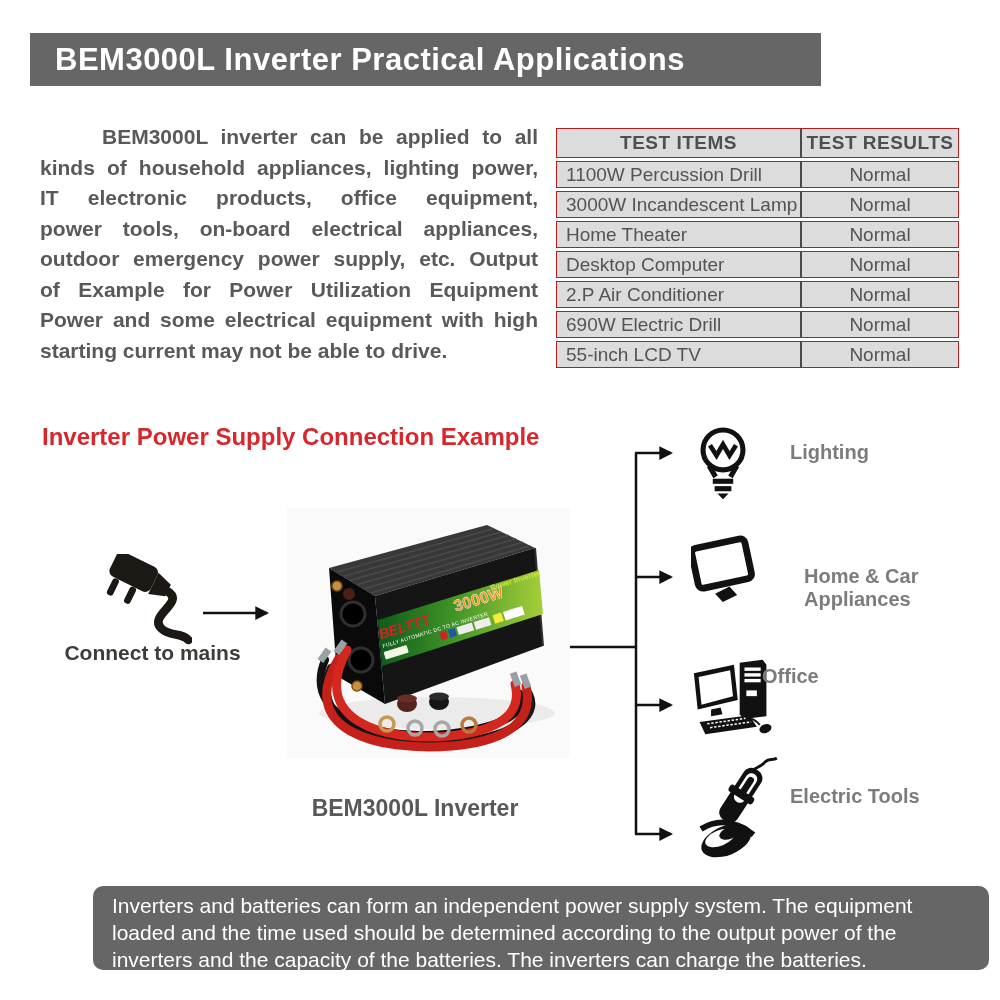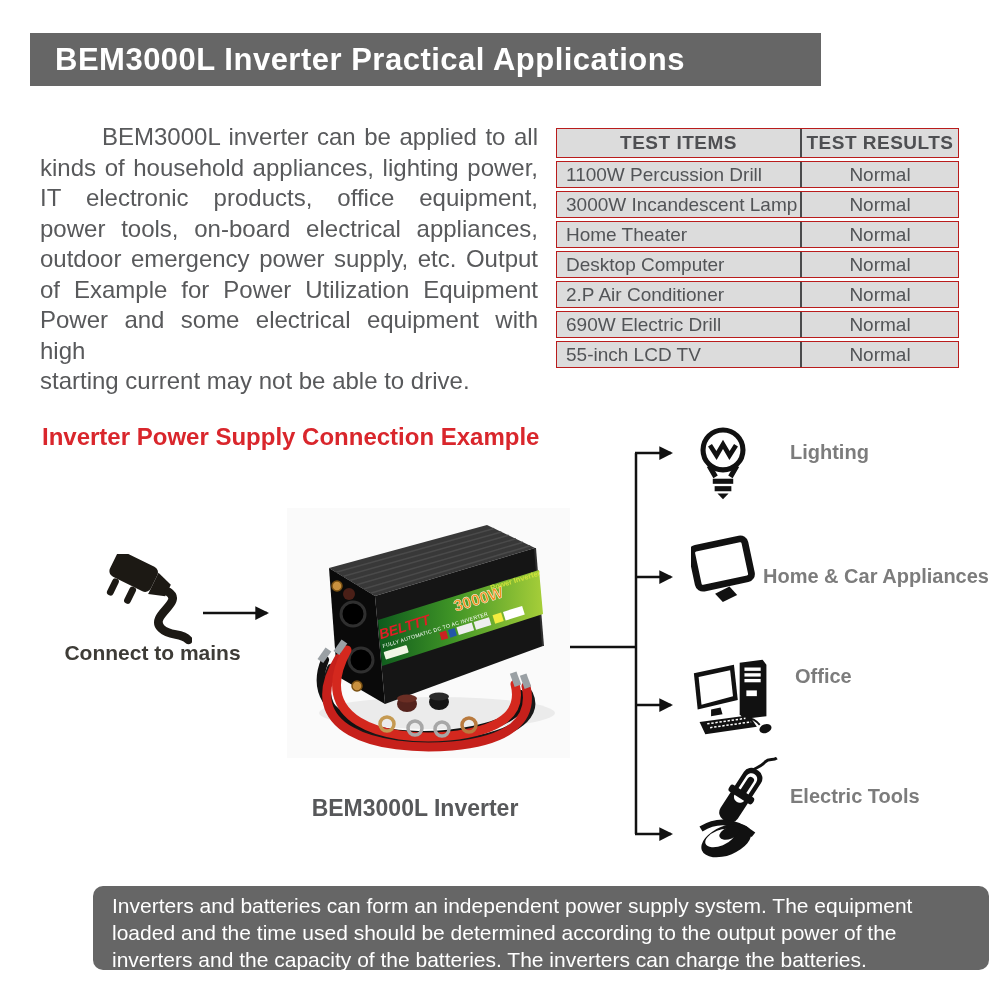--- a/index.html
+++ b/index.html
@@ -5,22 +5,22 @@
   html,body{margin:0;padding:0;background:#fff;}
   .page{position:relative;width:1000px;height:1000px;background:#fff;overflow:hidden;
         font-family:"Liberation Sans",sans-serif;}
 
   
   .banner{position:absolute;left:30px;top:33px;width:791px;height:53px;background:#666666;
           color:#fff;font-size:31px;font-weight:bold;line-height:53px;padding-left:25px;
           box-sizing:border-box;letter-spacing:.5px;}
 
   
-  .intro{position:absolute;left:40px;top:122px;width:498px;color:#58595b;font-size:24px;
-         line-height:30.5px;}
+  .intro{position:absolute;left:40px;top:122px;width:498px;color:#58595b;font-size:21px;
+         line-height:30.5px;font-weight:bold;}
   .intro-line{text-align:justify;text-align-last:justify;white-space:normal;}
   .intro-line.first{padding-left:62px;box-sizing:border-box;}
   .intro-line.last{text-align:center;text-align-last:left;}
 
   
   .ttable{position:absolute;left:556px;top:128px;width:403px;}
   .t-row{display:flex;background:#dcdcdc;border:1px solid #b91c1c;margin-bottom:3px;
          height:27px;box-sizing:border-box;align-items:stretch;}
   .t-row.head{height:30px;}
   .t-cell{display:flex;align-items:center;font-size:19px;color:#525457;box-sizing:border-box;}
@@ -218,39 +218,39 @@
   <div class="target-label" style="left:790px;top:441px;">Lighting</div>
 
   <div class="target-icon" style="left:691px;top:529px;">
     <svg width="64" height="92" viewBox="0 0 66 94">
       <g transform="rotate(-12 33 42)">
         <rect x="5" y="14" width="56" height="42" rx="5" fill="none" stroke="#111" stroke-width="7"></rect>
         <polygon points="20,64 36,60 42,70 26,74" fill="#111"></polygon>
       </g>
     </svg>
   </div>
-  <div class="target-label" style="left:763px;top:565px;">Home &amp; Car Appliances</div>
+  <div class="target-label" style="left:804px;top:565px;">Home &amp; Car Appliances</div>
 
   <div class="target-icon" style="left:687px;top:657px;">
     <svg width="92" height="84" viewBox="0 0 94 88">
       <polygon points="54,6 78,3 82,8 82,62 58,65 54,60" fill="#111"></polygon>
       <rect x="59" y="11" width="17" height="3.5" fill="#fff"></rect>
       <rect x="59" y="17" width="17" height="3.5" fill="#fff"></rect>
       <rect x="59" y="23" width="17" height="3.5" fill="#fff"></rect>
       <rect x="61" y="35" width="11" height="6" fill="#fff"></rect>
       <polygon points="6,17 48,8 52,45 10,55" fill="#111"></polygon>
       <polygon points="11,21 44,14 47,41 14,50" fill="#fff"></polygon>
       <polygon points="24,55 34,53 36,60 24,62" fill="#111"></polygon>
       <polygon points="12,68 64,61 72,73 18,81" fill="#111"></polygon>
       <path d="M20,70 L62,64 M23,74 L66,68" stroke="#fff" stroke-width="1.6" stroke-dasharray="2.5 1.8" fill="none"></path>
       <ellipse cx="81" cy="75" rx="6.5" ry="4.5" transform="rotate(-20 81 75)" fill="#111"></ellipse>
       <path d="M75,71 Q68,63 60,64" stroke="#111" stroke-width="2" fill="none"></path>
     </svg>
   </div>
-  <div class="target-label" style="left:795px;top:665px;">Office</div>
+  <div class="target-label" style="left:762px;top:665px;">Office</div>
 
   <div class="target-icon" style="left:691px;top:757px;">
     <svg width="90" height="105" viewBox="0 0 92 108">
       <path d="M60,16 C66,10 70,12 76,5 C80,1 84,4 88,1" stroke="#111" stroke-width="3" fill="none"></path>
       <g transform="rotate(33 50 40)">
         <rect x="40" y="8" width="21" height="62" rx="9" fill="#111"></rect>
         <rect x="44.5" y="13" width="12" height="34" rx="6" fill="#fff"></rect>
         <rect x="47" y="17" width="7" height="22" rx="3.5" fill="#111"></rect>
         <rect x="36" y="34" width="29" height="8" rx="3" fill="#111"></rect>
       </g>

